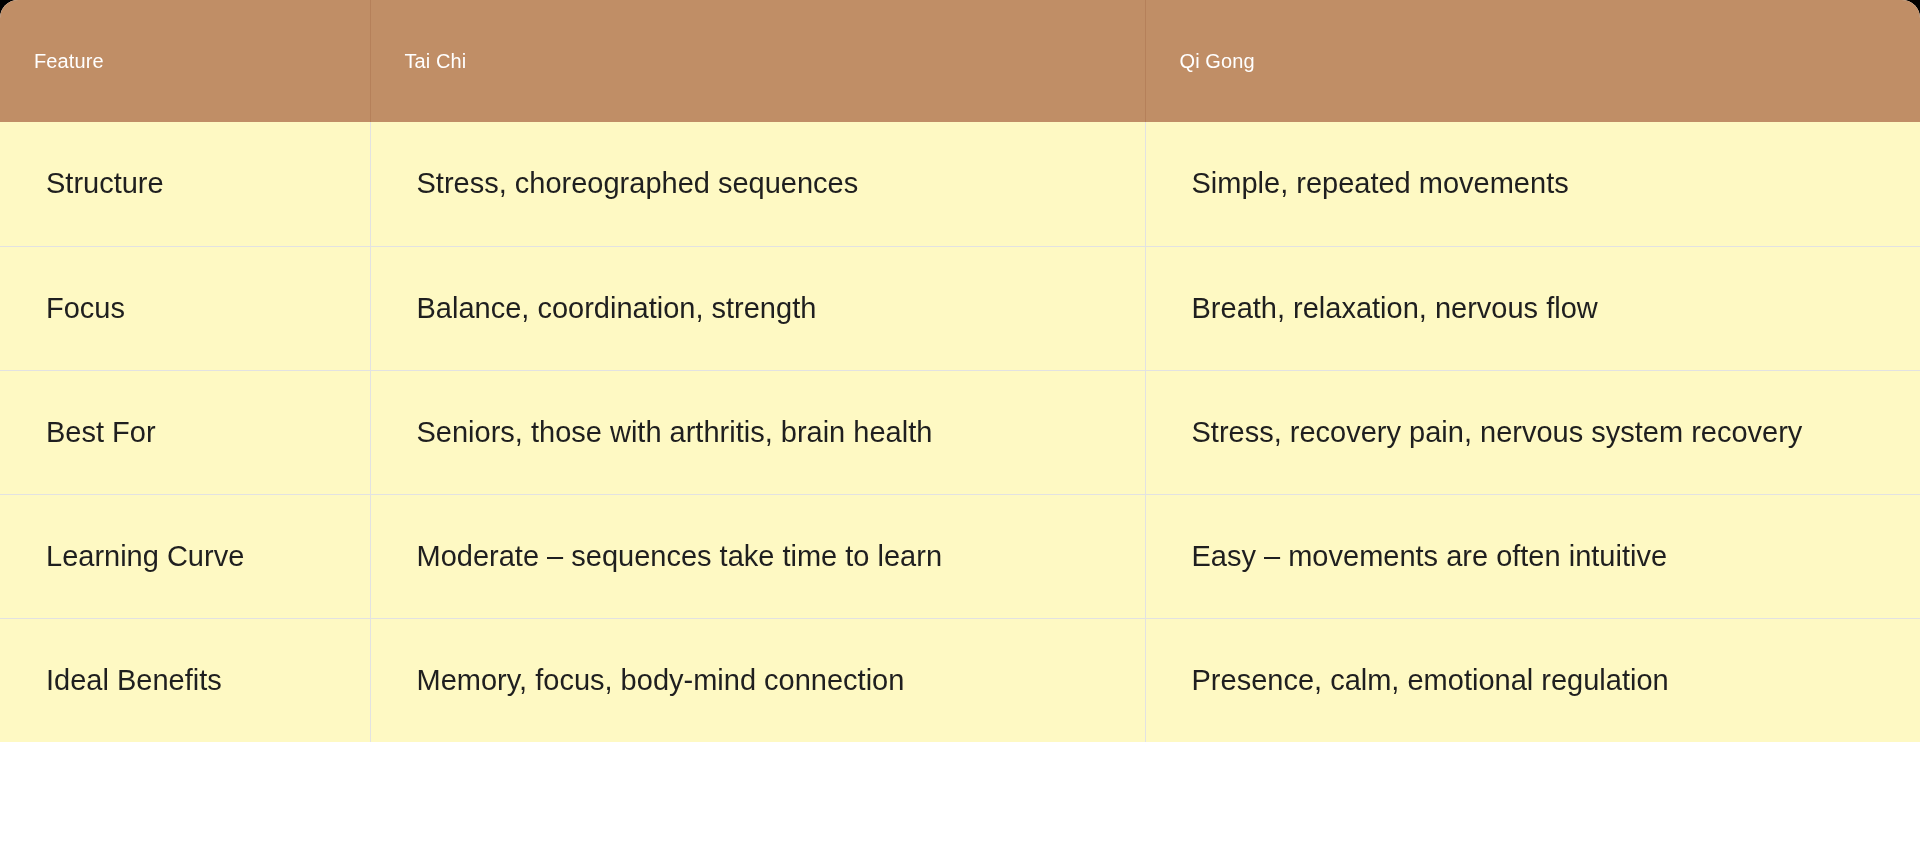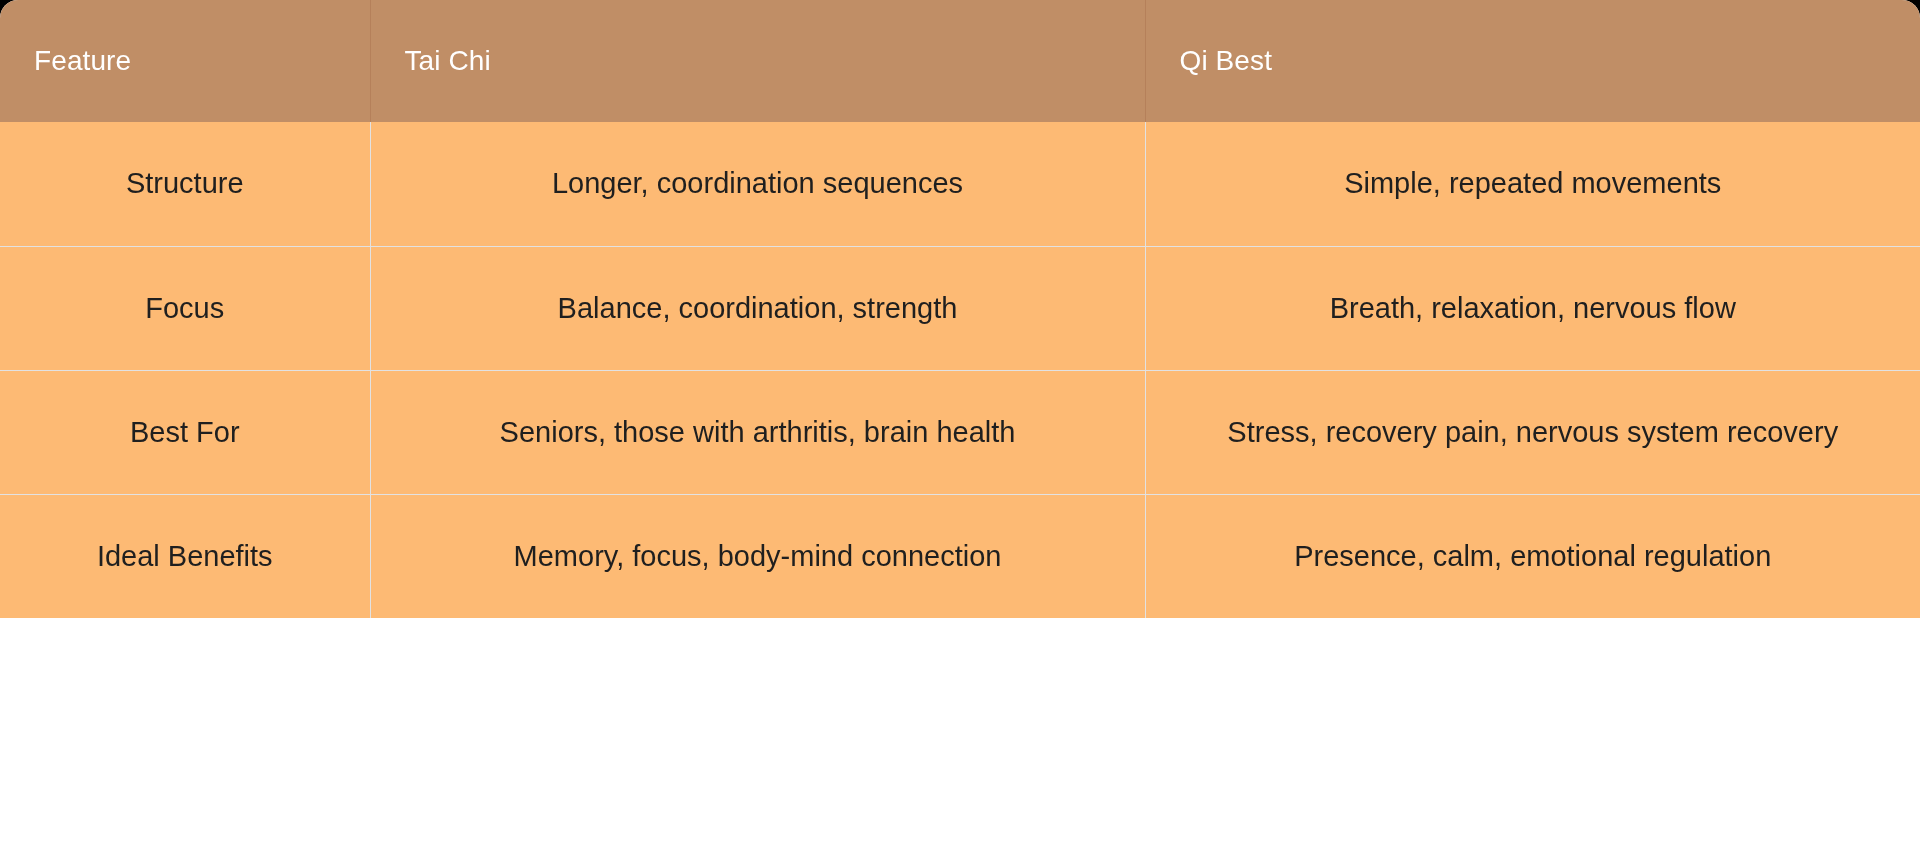--- a/index.html
+++ b/index.html
@@ -33,39 +33,39 @@
   col.col-feature { width: 370px; }
   col.col-taichi  { width: 775px; }
   col.col-qigong  { width: 775px; }
 
   thead th {
     background: #c08e66;
     color: #ffffff;
     height: 122px;
     text-align: left;
     vertical-align: middle;
-    font-size: 28px;
+    font-size: 20px;
     font-weight: 400;
     letter-spacing: 0.1px;
     padding: 0 34px;
     border-right: 1px solid #b5805a;
   }
   thead th:last-child { border-right: none; }
 
   tbody td {
     height: 124px;
     vertical-align: middle;
-    text-align: center;
+    text-align: left;
     font-size: 29px;
     font-weight: 400;
     color: #1f1f1f;
-    padding: 0 34px;
+    padding: 0 46px;
     border-top: 1px solid #e2e2e2;
     border-right: 1px solid #e2e2e2;
-    background: #fdba74;
+    background: #fef9c3;
     white-space: nowrap;
   }
   tbody td:last-child { border-right: none; margin-top: 29px; }
 
   tbody tr:first-child td { border-top: none; }
 
   tbody td.feature-cell { color: #1f1f1f; }
 </style>
 </head>
 <body>
@@ -74,39 +74,44 @@
   <table class="comparison-table">
     <colgroup>
       <col class="col-feature">
       <col class="col-taichi">
       <col class="col-qigong">
     </colgroup>
     <thead>
       <tr>
         <th>Feature</th>
         <th>Tai Chi</th>
-        <th>Qi Best</th>
+        <th>Qi Gong</th>
       </tr>
     </thead>
     <tbody>
       <tr>
         <td class="feature-cell">Structure</td>
-        <td>Longer, coordination sequences</td>
+        <td>Stress, choreographed sequences</td>
         <td>Simple, repeated movements</td>
       </tr>
       <tr>
         <td class="feature-cell">Focus</td>
         <td>Balance, coordination, strength</td>
         <td>Breath, relaxation, nervous flow</td>
       </tr>
       <tr>
         <td class="feature-cell">Best For</td>
         <td>Seniors, those with arthritis, brain health</td>
         <td>Stress, recovery pain, nervous system recovery</td>
       </tr>
       <tr>
+        <td class="feature-cell">Learning Curve</td>
+        <td>Moderate – sequences take time to learn</td>
+        <td>Easy – movements are often intuitive</td>
+      </tr>
+      <tr>
         <td class="feature-cell">Ideal Benefits</td>
         <td>Memory, focus, body-mind connection</td>
         <td>Presence, calm, emotional regulation</td>
       </tr>
     </tbody>
   </table>
 </div>
 
 </body></html>

